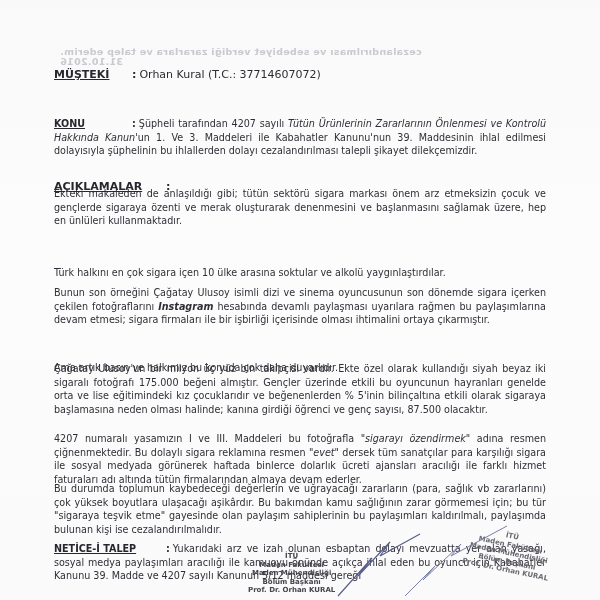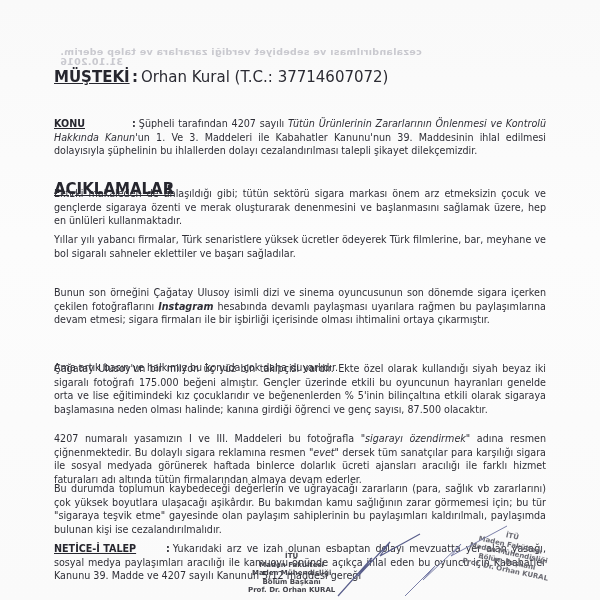--- a/index.html
+++ b/index.html
@@ -18,21 +18,21 @@
       position: absolute; color: #c9c9cf; font-size: 9.5px; font-weight: bold;
       transform: scaleX(-1); letter-spacing: 0.3px; white-space: nowrap;
     }
     .ghost1 { left: 60px; top: 46px; }
     .ghost2 { left: 60px; top: 56px; }
     .title {
       position: absolute; left: 0; width: 600px; top: 51px;
       text-align: center; font-family: "DejaVu Serif", serif;
       font-weight: bold; font-size: 10.6px; letter-spacing: 0.2px; color: #1f1f28;
     }
-    .row { position: absolute; left: 54px; font-size: 15px; white-space: nowrap; }
+    .row { position: absolute; left: 54px; font-size: 11px; white-space: nowrap; }
     .lbl {
       font-weight: bold; text-decoration: underline; display: inline-block;
       width: 78px; color: #26262e;
     }
     .lbl-wide { width: 112px; }
     .colon { font-weight: bold; margin-right: 3px; }
     .para {
       position: absolute; left: 54px; width: 492px;
       font-size: 9.6px; line-height: 13.6px; text-align: justify; color: #2e2e36;
     }
@@ -65,22 +65,22 @@
     <p><span class="lbl">KONU</span><span class="colon">:</span><span>Şüpheli tarafından 4207 sayılı </span><i>Tütün Ürünlerinin Zararlarının Önlenmesi ve Kontrolü Hakkında Kanun</i><span>'un 1. Ve 3. Maddeleri ile Kabahatler Kanunu'nun 39. Maddesinin ihlal edilmesi dolayısıyla şüphelinin bu ihlallerden dolayı cezalandırılması talepli şikayet dilekçemizdir.</span></p>
   </div>
 
   <div class="row" style="top:180px;">
     <span class="lbl lbl-wide">AÇIKLAMALAR</span><span class="colon">:</span>
   </div>
 
   <div class="para" style="top:187px;">
       <p>Ekteki makaleden de anlaşıldığı gibi; tütün sektörü sigara markası önem arz etmeksizin çocuk ve gençlerde sigaraya özenti ve merak oluşturarak denenmesini ve başlanmasını sağlamak üzere, hep en ünlüleri kullanmaktadır.</p>
     </div>
-  <div class="para" style="top:233px;">
-      <p>Yıllar yılı yabancı firmalar, Türk senaristlere yüksek ücretler ödeyerek Türk filmlerine, bar, meyhane ve bol sigaralı sahneler eklettiler ve başarı sağladılar.</p>
+  <div class="para" style="top:266px;">
+      <p>Türk halkını en çok sigara içen 10 ülke arasına soktular ve alkolü yaygınlaştırdılar.</p>
     </div>
 
   <div class="para" style="top:286px;">
     <p><span>Bunun son örneğini Çağatay Ulusoy isimli dizi ve sinema oyuncusunun son dönemde sigara içerken çekilen fotoğraflarını </span><b><i>Instagram</i></b><span> hesabında devamlı paylaşması uyarılara rağmen bu paylaşımlarına devam etmesi; sigara firmaları ile bir işbirliği içerisinde olması ihtimalini ortaya çıkarmıştır.</span></p>
   </div>
 
   <div class="para" style="top:361px;">
       <p>Ama artık basın ve halkımız bu konuda çok daha duyarlıdır.</p>
     </div>
 

